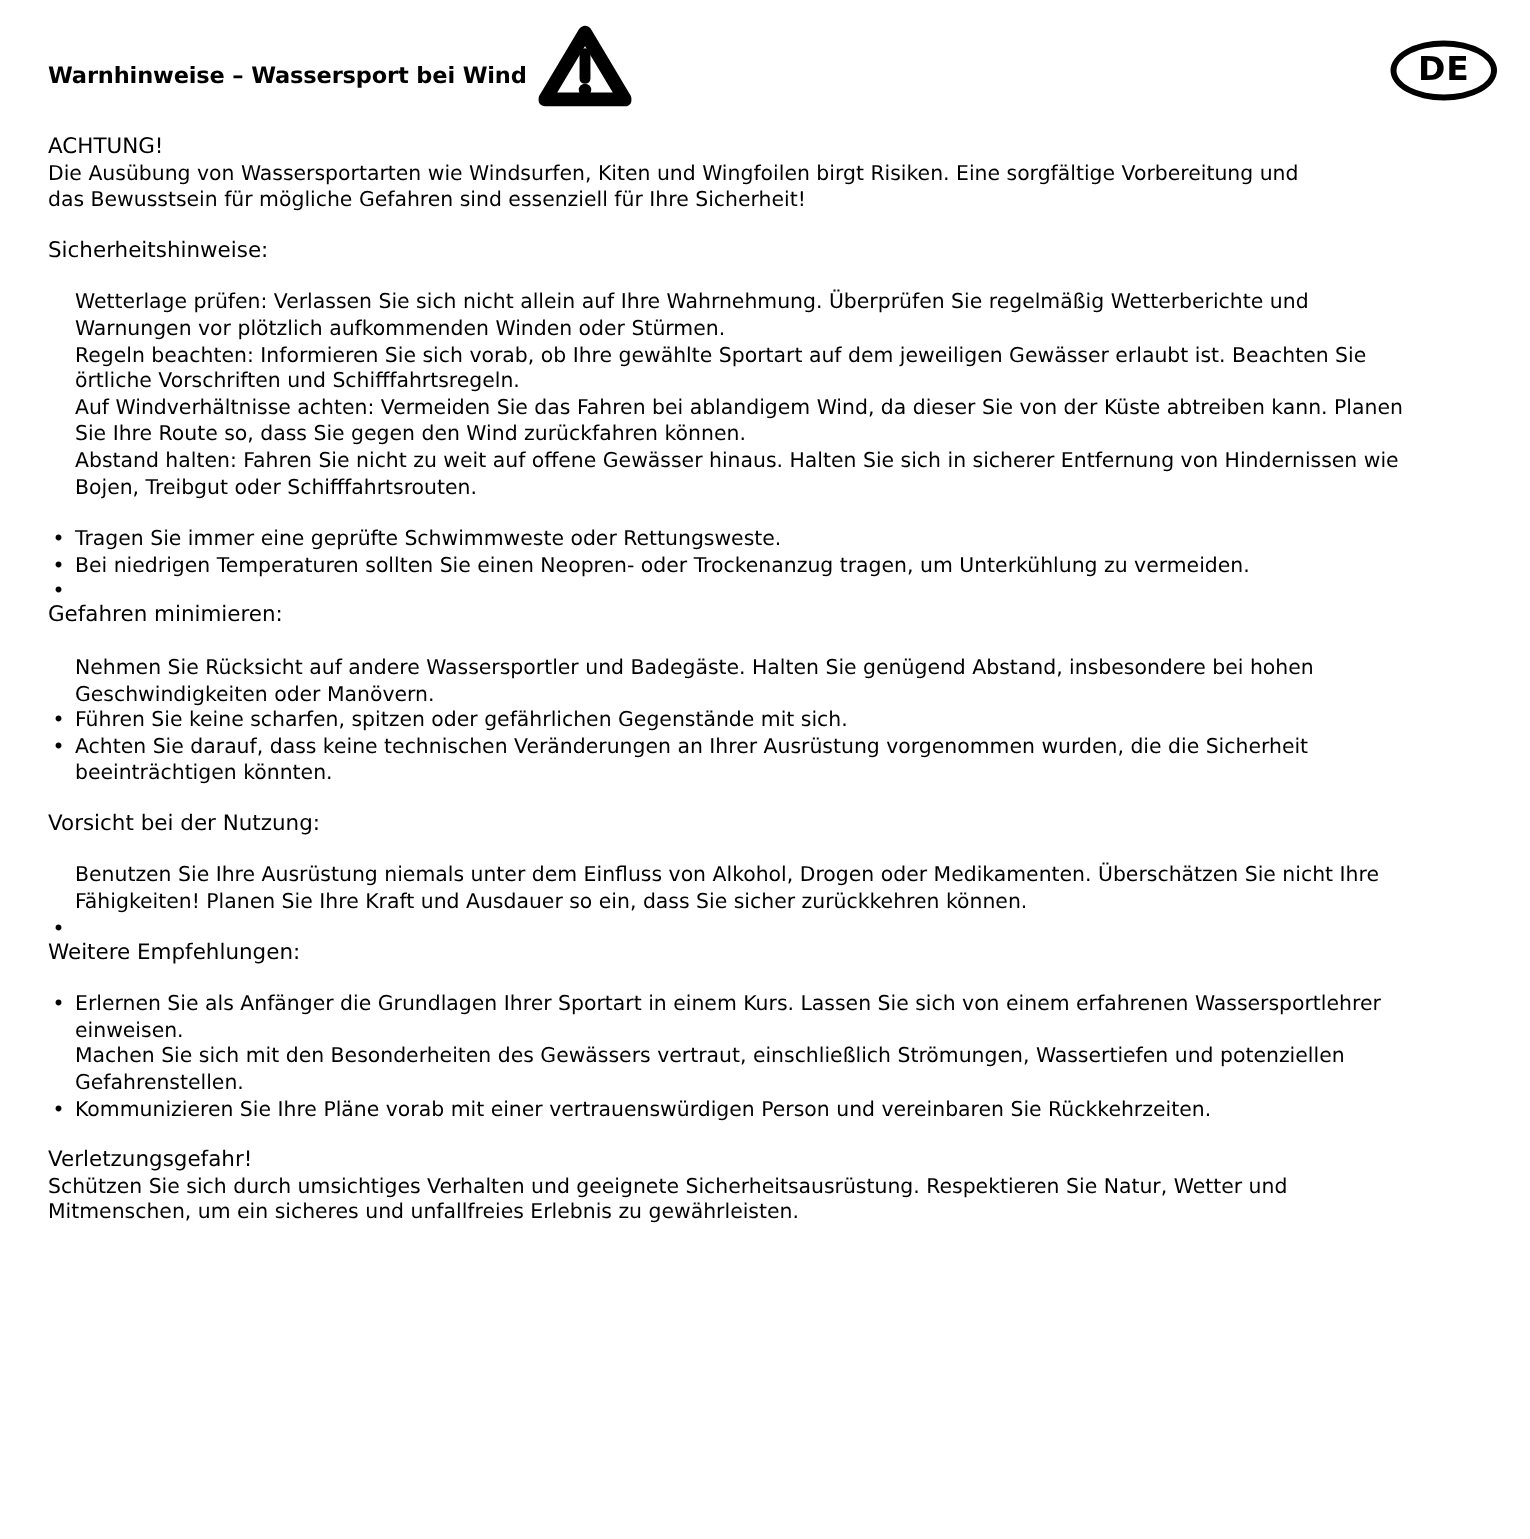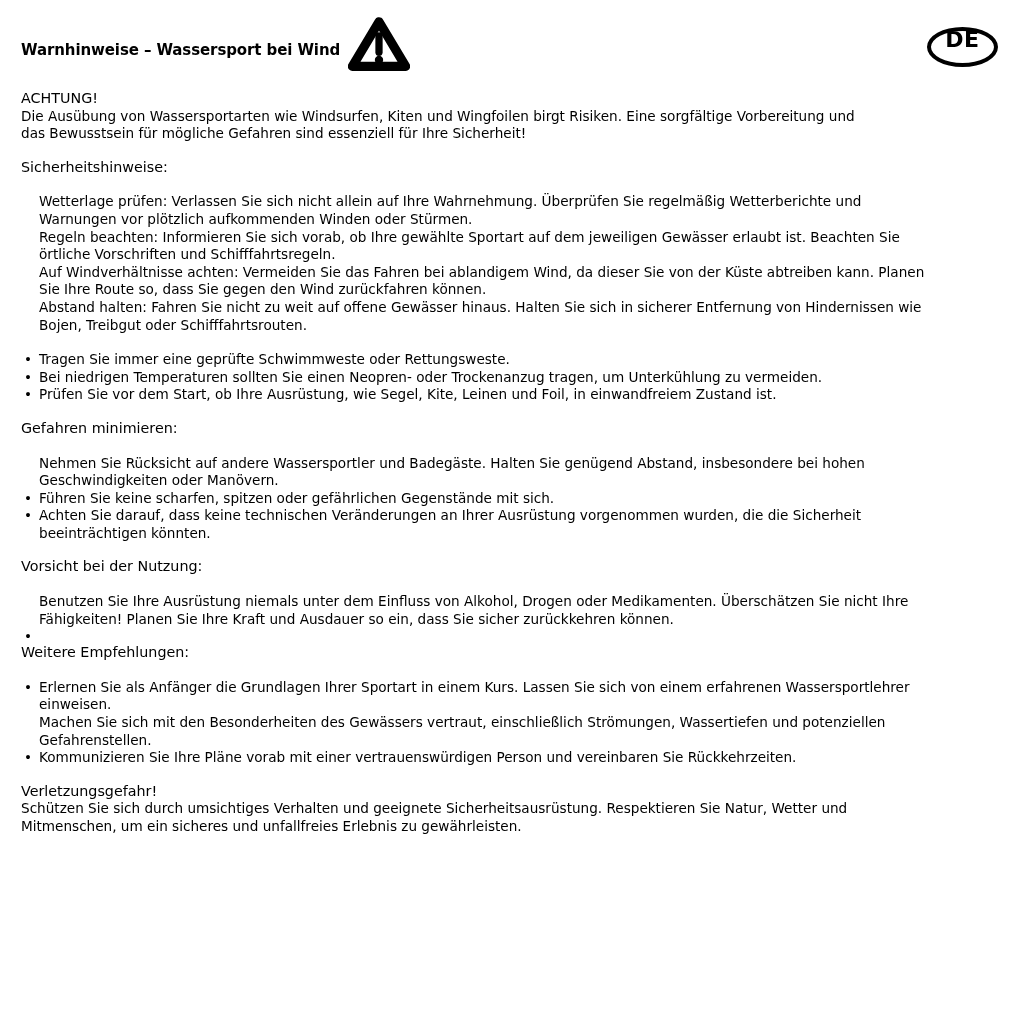--- a/index.html
+++ b/index.html
@@ -10,21 +10,21 @@
   body {
     width: 1020px;
     height: 1026px;
     overflow: hidden;
     font-family: "DejaVu Sans", "Liberation Sans", sans-serif;
     font-size: 13.6px;
     line-height: 17.6px;
     color: #000000;
   }
   .content {
-    padding: 41px 22px 0 21px;
+    padding: 41px 22px 0 32px;
   }
   .doc-header {
     position: relative;
     display: flex;
     align-items: flex-start;
   }
   .title-block {
     font-weight: bold;
     font-size: 15px;
     line-height: 18.5px;
@@ -38,21 +38,21 @@
   }
   .lang-badge {
     position: absolute;
     right: 0;
     top: -14px;
     width: 63px;
     height: 32px;
     border: 4px solid #000;
     border-radius: 50%;
     display: flex;
-    align-items: flex-start;
+    align-items: center;
     justify-content: center;
     font-weight: bold;
     font-size: 22px;
     letter-spacing: 0.5px;
   }
   h2 {
     font-size: 14.3px;
     line-height: 17.6px;
     font-weight: normal;
     margin: 16px 0 0 0;
@@ -110,21 +110,21 @@
 örtliche Vorschriften und Schifffahrtsregeln.</span></li>
     <li><span class="item-text">Auf Windverhältnisse achten: Vermeiden Sie das Fahren bei ablandigem Wind, da dieser Sie von der Küste abtreiben kann. Planen
 Sie Ihre Route so, dass Sie gegen den Wind zurückfahren können.</span></li>
     <li><span class="item-text">Abstand halten: Fahren Sie nicht zu weit auf offene Gewässer hinaus. Halten Sie sich in sicherer Entfernung von Hindernissen wie
 Bojen, Treibgut oder Schifffahrtsrouten.</span></li>
   </ul>
 
   <ul class="item-list">
     <li><span class="marker">•</span><span class="item-text">Tragen Sie immer eine geprüfte Schwimmweste oder Rettungsweste.</span></li>
     <li><span class="marker">•</span><span class="item-text">Bei niedrigen Temperaturen sollten Sie einen Neopren- oder Trockenanzug tragen, um Unterkühlung zu vermeiden.</span></li>
-    <li><span class="marker">•</span><span class="item-text">Prüfen Sie vor dem Start, ob Ihre Ausrüstung, wie Segel, Kite, Leinen und Foil, in einwandfreiem Zustand ist.</span></li>
+    <li><span class="marker">•</span></li>
   </ul>
 
   <h2>Gefahren minimieren:</h2>
   <ul class="item-list">
     <li><span class="item-text">Nehmen Sie Rücksicht auf andere Wassersportler und Badegäste. Halten Sie genügend Abstand, insbesondere bei hohen
 Geschwindigkeiten oder Manövern.</span></li>
     <li><span class="marker">•</span><span class="item-text">Führen Sie keine scharfen, spitzen oder gefährlichen Gegenstände mit sich.</span></li>
     <li><span class="marker">•</span><span class="item-text">Achten Sie darauf, dass keine technischen Veränderungen an Ihrer Ausrüstung vorgenommen wurden, die die Sicherheit
 beeinträchtigen könnten.</span></li>
   </ul>

